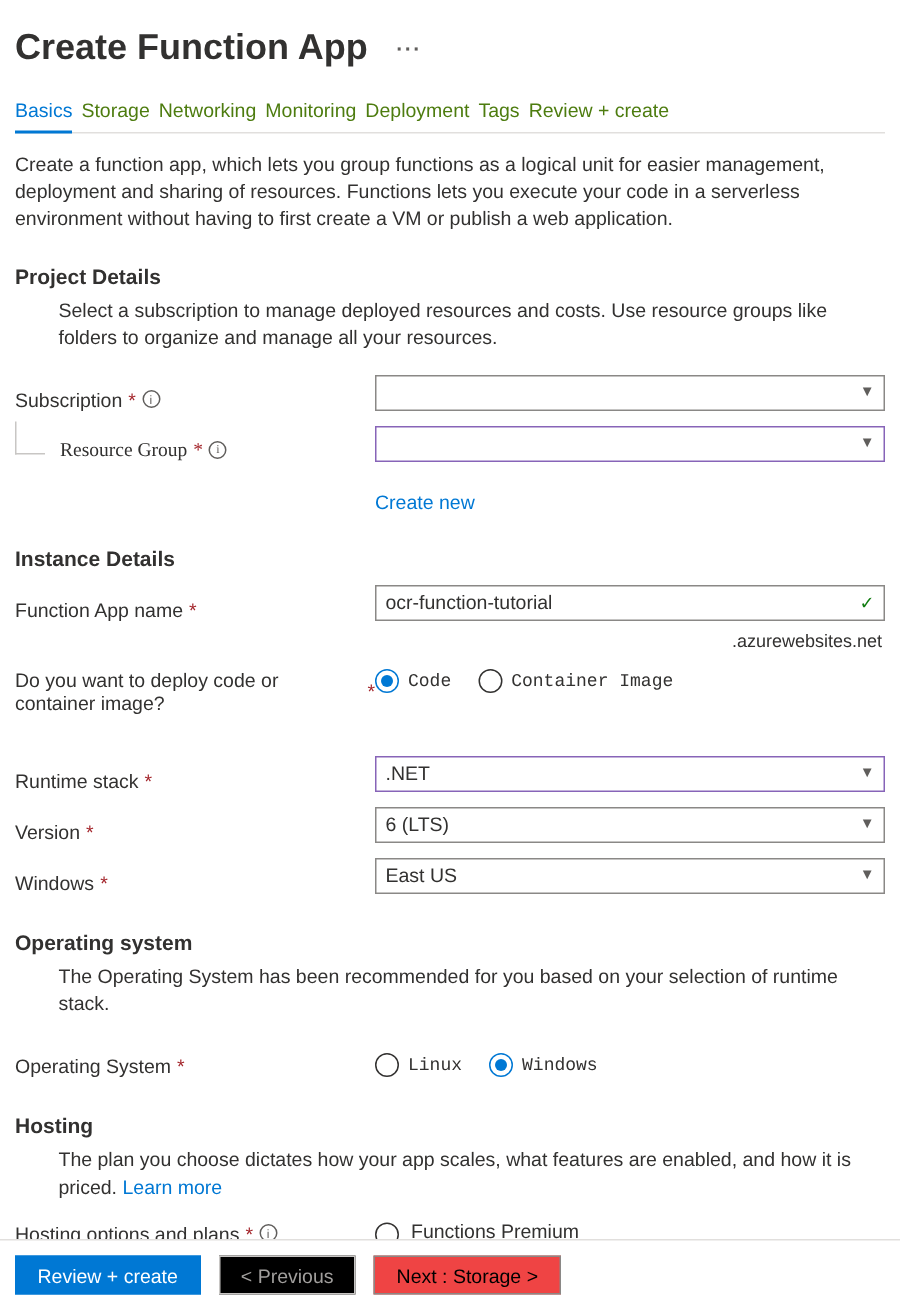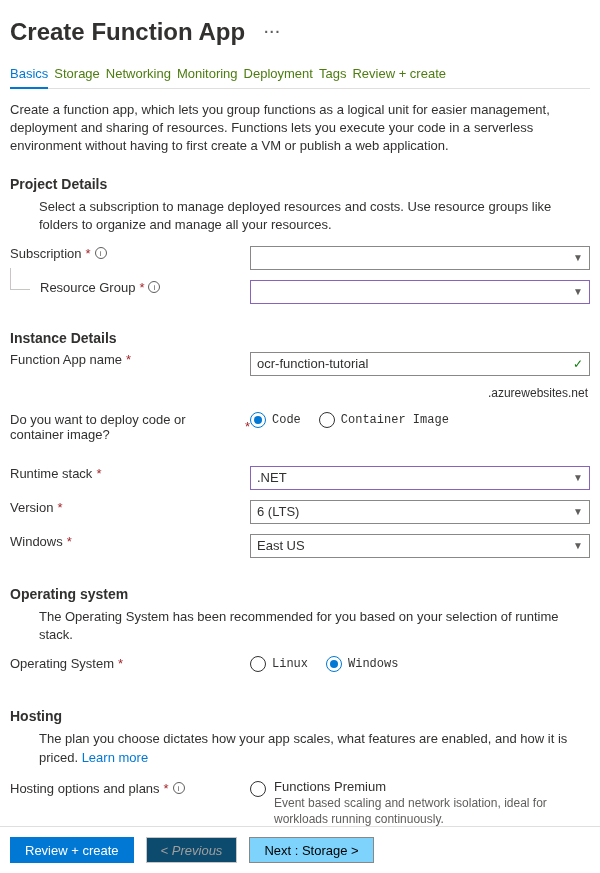--- a/index.html
+++ b/index.html
@@ -12,21 +12,21 @@
     padding: 10px 10px 0 10px;
   }
   .page-title { font-size: 24px; font-weight: 600; margin: 8px 0 14px 0; display: flex; align-items: center; gap: 19px; }
   .title-dots { color: #605e5c; font-size: 14px; letter-spacing: 1px; }
   .tabs { display: flex; gap: 6px; border-bottom: 1px solid #e1dfdd; margin-bottom: 12px; }
   .tab { padding: 6px 0; color: #4d7c0f; cursor: pointer; font-size: 13px; }
   .tab.active { color: #0078d4; border-bottom: 2px solid #0078d4; margin-bottom: -1px; font-weight: 400; }
   .intro { color: #323130; line-height: 1.4; margin-bottom: 20px; font-size: 13px; }
   h3.section { font-size: 14px; font-weight: 600; margin: 16px 0 6px 0; }
   .section-desc { line-height: 1.4; margin-bottom: 12px; font-size: 13px; margin-left: 29px; }
-  .row { display: flex; align-items: flex-start; min-height: 28px; margin-bottom: 6px; }
+  .row { display: flex; align-items: flex-end; min-height: 28px; margin-bottom: 6px; }
   .row .label { width: 240px; flex-shrink: 0; display: flex; align-items: center; gap: 4px; font-size: 13px; }
   .required { color: #a4262c; }
   .info-icon { width: 12px; height: 12px; border: 1px solid #605e5c; border-radius: 50%; display: inline-flex; align-items: center; justify-content: center; font-size: 8px; color: #605e5c; }
   .ctrl { flex: 1; }
   .select {
     width: 100%; height: 24px; border: 1px solid #8a8886;
     background: #fff; display: flex; align-items: center; justify-content: space-between;
     padding: 0 6px; font-size: 13px;
   }
   .select.purple { border-color: #8764b8; }
@@ -49,23 +49,23 @@
   .hosting-opt { display: flex; gap: 8px; margin-bottom: 10px; align-items: flex-start; }
   .hosting-opt .radio { margin-top: 2px; }
   .hosting-text .name { font-size: 13px; color: #323130; }
   .hosting-text .desc { font-size: 12px; color: #605e5c; line-height: 1.35; margin-top: 1px; }
   .suffix-row { display: flex; justify-content: flex-end; font-size: 12px; color: #323130; margin-bottom: 10px; padding-right: 2px; }
   .footer {
     position: fixed; left: 0; right: 0; bottom: 0;
     background: #fff; border-top: 1px solid #e1dfdd;
     padding: 10px; display: flex; gap: 12px; width: 600px;
   }
-  .btn { height: 26px; padding: 0 14px; font-size: 13px; border: 1px solid #8a8886; background: #7dd3fc; cursor: pointer; display: inline-flex; align-items: center; }
+  .btn { height: 26px; padding: 0 14px; font-size: 13px; border: 1px solid #8a8886; background: #ef4444; cursor: pointer; display: inline-flex; align-items: center; }
   .btn.primary { background: #0078d4; border-color: #0078d4; color: #fff; }
-  .btn.disabled { color: #a19f9d; border-color: #c8c6c4; background: #0c4a6e; font-style: italic; }
+  .btn.disabled { color: #a19f9d; border-color: #c8c6c4; background: #000000; }
   .content { padding-bottom: 56px; }
   .vtop .label { align-self: flex-start; padding-top: 2px; }
   .vtop .ctrl { align-self: flex-start; }
 </style>
 </head>
 <body>
 
 <div class="content">
 
 <div class="page-title">
@@ -96,32 +96,36 @@
   </div>
   <div class="ctrl">
     <div class="select">
       <span></span>
       <span class="chev">▼</span>
     </div>
   </div>
 </div>
 
 <div class="row">
-  <div class="label" style="display:flex;">
+  <div class="label" style="display:flex;font-family:Liberation Serif, serif;">
     <div class="tree-line"></div>
     <span>Resource Group</span>
     <span class="required">*</span>
     <span class="info-icon">i</span>
   </div>
   <div class="ctrl">
     <div class="select purple">
       <span></span>
       <span class="chev">▼</span>
     </div>
   </div>
+</div>
+<div class="row">
+  <div class="label"></div>
+  <div class="ctrl"><span class="link">Create new</span></div>
 </div>
 
 <h3 class="section" style="margin-top:22px">Instance Details</h3>
 
 <div class="row">
   <div class="label">
     <span>Function App name</span>
     <span class="required">*</span>
   </div>
   <div class="ctrl">

